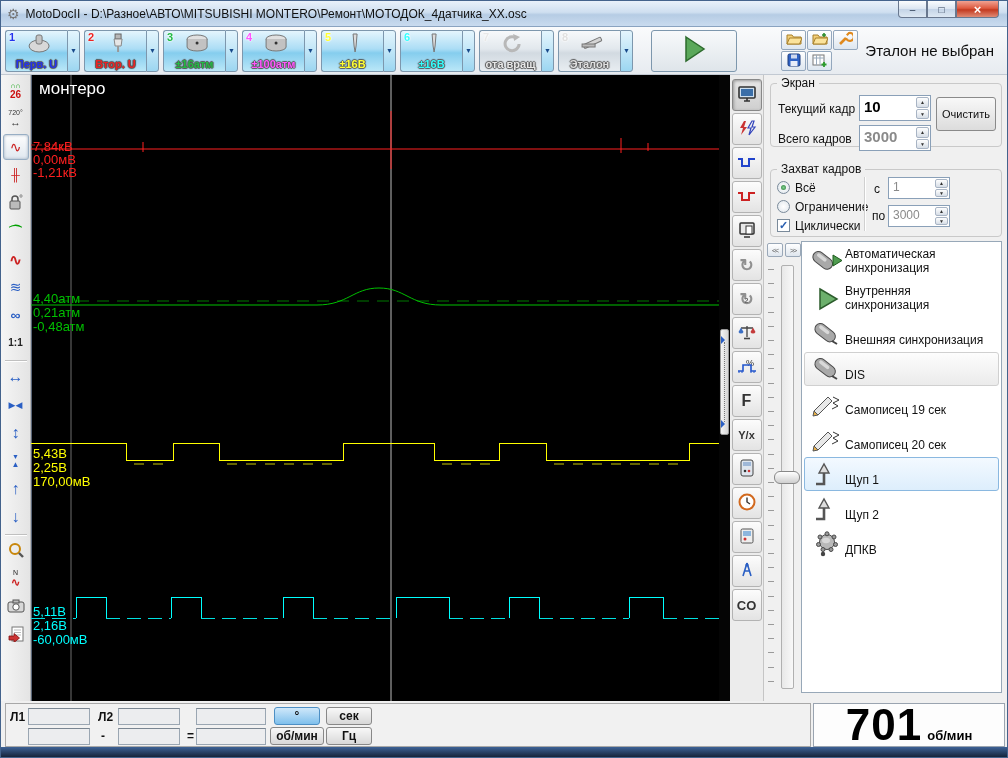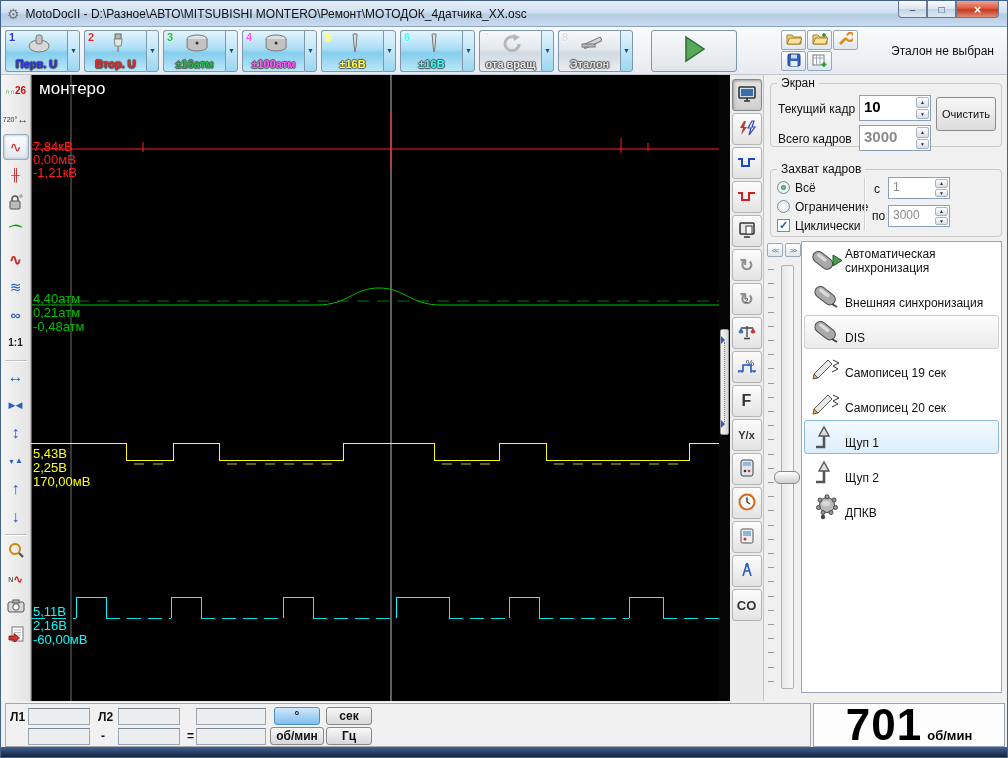--- a/index.html
+++ b/index.html
@@ -35,27 +35,27 @@
   .chicon{position:absolute;top:2px;left:50%;transform:translateX(-42%);}
   .chlabel{position:absolute;bottom:1px;left:0;right:0;font-size:11px;font-weight:bold;text-align:center;
     text-shadow:-1px 0 1px #555,1px 0 1px #555,0 -1px 1px #555,0 1px 1px #555;}
   .chdrop{width:13px;height:42px;border:1px solid #7d97ad;border-radius:0 3px 3px 0;font-size:7px;
     color:#17498a;padding:0;background:linear-gradient(#e4f5fd,#9cd6f1);}
   .playbtn{width:86px;height:42px;margin-left:14px;border:1px solid #7d97ad;border-radius:3px;
     background:linear-gradient(#f7f9fb,#dfe5ea);display:flex;align-items:center;justify-content:center;}
   .smallgrid{display:grid;grid-template-columns:repeat(3,25px);grid-auto-rows:20px;gap:1px;margin-left:44px;}
   .sbtn{border:1px solid #93a7bd;border-radius:2px;display:flex;align-items:center;justify-content:center;
     padding:0;background:linear-gradient(#ffffff,#dde6ef);}
-  .etalon{margin-left:auto;margin-right:9px;font-size:12px;color:#111;}
+  .etalon{margin-left:auto;margin-right:9px;font-size:15px;color:#111;}
 
   
   .sidebar{position:absolute;left:0;top:74px;width:30px;height:626px;border-right:1px solid #b5b5b5;
     background:linear-gradient(90deg,#f5f5f5,#e4e4e4);display:flex;flex-direction:column;align-items:center;padding-top:2px;}
   .sbitem{width:26px;height:26px;margin:1px 0;border:1px solid transparent;border-radius:3px;background:transparent;
-    display:flex;align-items:center;justify-content:center;padding:0;line-height:1;}
+    display:flex;flex-direction:column;align-items:center;justify-content:center;padding:0;line-height:1;}
   .sbitem.sel{border-color:#98aec4;background:linear-gradient(#fdfdfd,#e0e8f0);box-shadow:inset 0 0 3px #9ab;}
   .sbtop{font-size:7px;line-height:7px;display:block;}
   .sbsep{width:22px;height:1px;background:#c0c0c0;margin:3px 0 2px;box-shadow:0 1px 0 #fff;}
 
   
   .scope{position:absolute;left:30px;top:74px;width:688px;height:626px;background:#000;}
   .scopetitle{position:absolute;left:8px;top:4px;color:#fff;font-size:17px;z-index:2;}
   .scope svg{position:absolute;left:0;top:0;}
 
   
@@ -596,20 +596,28 @@
                 <rect x="1" y="7" width="22" height="11" rx="5.5" fill="#a9a9a9" stroke="#4a4a4a"></rect>
                 <rect x="4" y="9" width="11" height="3.5" rx="1.7" fill="#d9d9d9"></rect>
               </g>
               <path d="M23 6 l9 5.5 -9 5.5 z" fill="#4f9b4f" stroke="#1e5c1e"></path>
             </svg>
           </span>
           <span class="ltext">Автоматическая синхронизация</span>
         </div>
         <div class="litem">
           <span class="licon">
+            <svg width="30" height="26" viewBox="0 0 30 26">
+              <path d="M8 3 L25 13 L8 23 z" fill="#6cb06c" stroke="#2c5c2c" stroke-width="1.5"></path>
+            </svg>
+          </span>
+          <span class="ltext">Внутренняя синхронизация</span>
+        </div>
+        <div class="litem">
+          <span class="licon">
             <svg width="32" height="26" viewBox="0 0 32 26">
               <g transform="rotate(38 15 13)">
                 <rect x="2" y="7" width="23" height="11" rx="5.5" fill="#a9a9a9" stroke="#4a4a4a"></rect>
                 <rect x="5" y="9" width="12" height="3.5" rx="1.7" fill="#d9d9d9"></rect>
               </g>
               <path d="M21 20 l5 3" stroke="#444" stroke-width="2"></path>
             </svg>
           </span>
           <span class="ltext">Внешняя синхронизация</span>
         </div>

